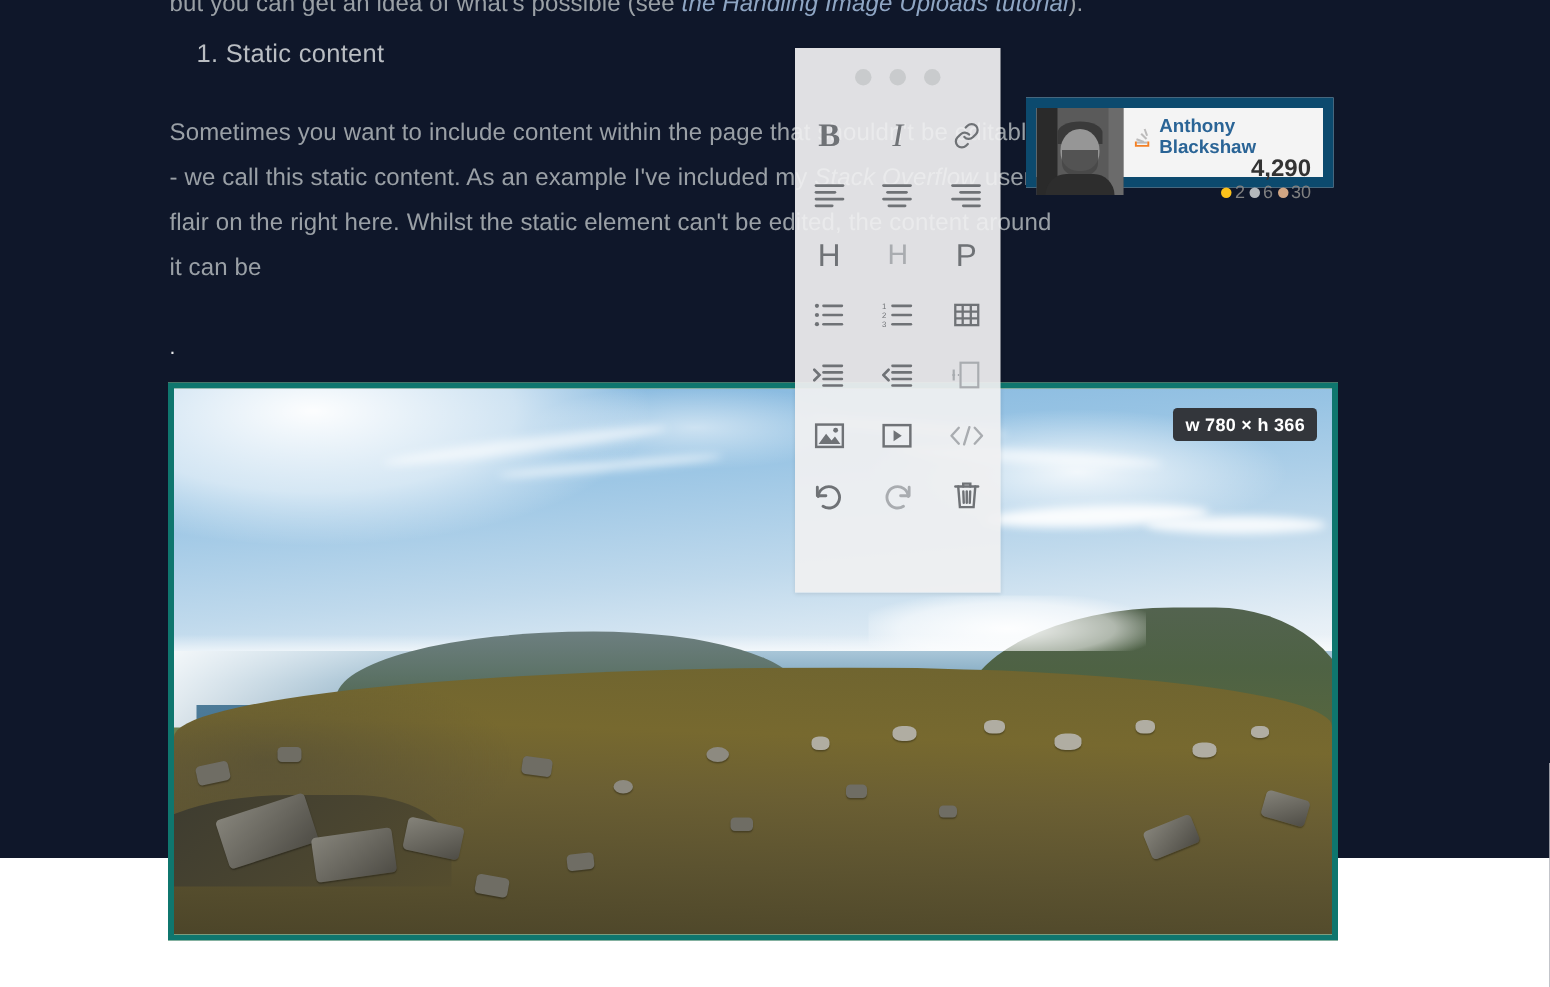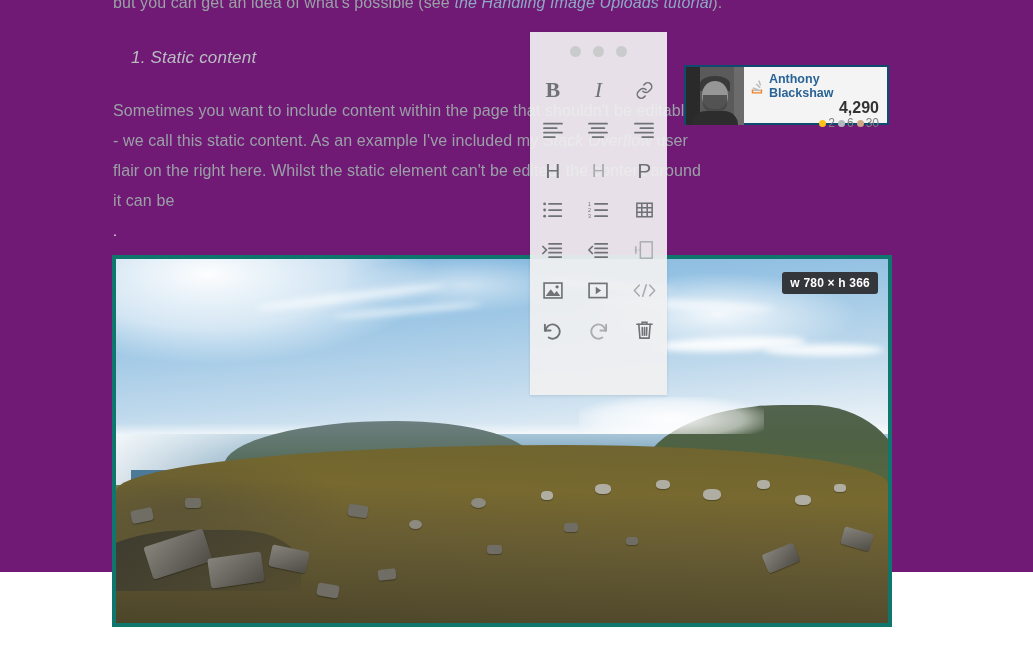--- a/index.html
+++ b/index.html
@@ -2,32 +2,32 @@
 <html><head>
 <meta charset="utf-8">
 <style>
   * { box-sizing: border-box; margin: 0; padding: 0; }
   html, body {
     width: 1033px; height: 658px;
     background: #ffffff;
     font-family: "Liberation Sans", sans-serif;
     overflow: hidden;
   }
-  #page { position: relative; width: 1033px; height: 572px; background:#701a75; }
+  #page { position: relative; width: 1033px; height: 572px; background:#0f172a; }
 
   
   .article { position:absolute; left:113px; top:-10px; width:600px; }
   .lead-line {
     font-size: 16px; line-height: 26px; color: #9aa0a6;
     letter-spacing: .1px; white-space: nowrap;
   }
   .lead-line i { color:#8fa6c4; font-style: italic; }
   .heading-item {
-    margin-top: 30px; margin-left: 18px;
-    font-size: 17px; line-height: 24px; color: #b9bdc2; letter-spacing:.2px;font-style:italic;
+    margin-top: 8px; margin-left: 18px;
+    font-size: 17px; line-height: 24px; color: #b9bdc2; letter-spacing:.2px;
   }
   .para {
     margin-top: 26px; width: 590px;
     font-size: 16px; line-height: 30px; color: #9aa0a6; letter-spacing:.1px;
   }
   .para i { font-style: italic; }
   .trailing-dot {
     position:absolute; left:113px; top:226px;
     font-size: 14px; color:#e9eaec; line-height: 10px;
   }
@@ -53,21 +53,21 @@
   .tb-btn.dim { color:#a9acb0; }
   .tb-btn svg { display:block; }
   .tb-glyph { font-size: 19px; line-height:1; }
   .tb-glyph.serif { font-family:"Liberation Serif", serif; font-size:22px; }
   .tb-glyph.bold { font-weight:bold; }
   .tb-glyph.ital { font-style:italic; }
 
   
   .flair {
     position:absolute; left:684px; top:65px; width:205px; height:60px;
-    background:#f4f4f4; border:2px solid #0c4a6e; display:flex;
+    background:#f4f4f4; border:7px solid #0c4a6e; display:flex;
     z-index: 30;
   }
   .flair-avatar {
     width:58px; height:58px; margin:0; flex:0 0 58px;
     background:#5a5a5a; position:relative; overflow:hidden;
     filter: grayscale(1);
   }
   .flair-avatar .head {
     position:absolute; left:16px; top:14px; width:26px; height:28px;
     border-radius:50% 50% 45% 45%; background:#9a9691;

